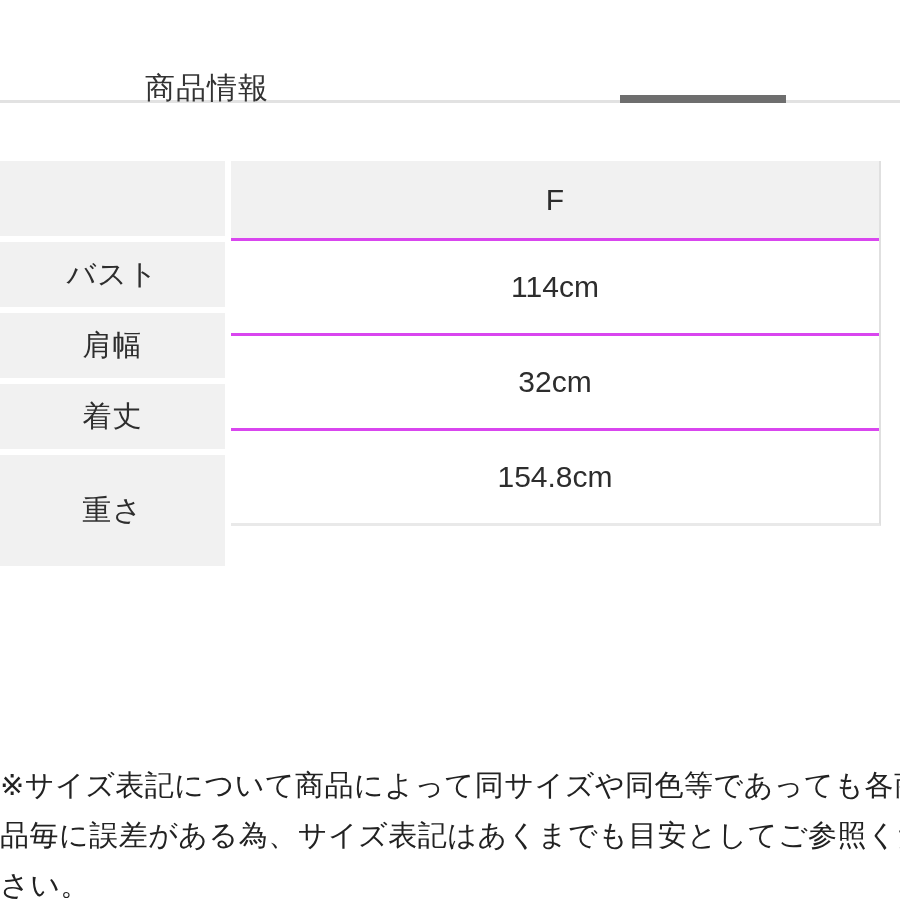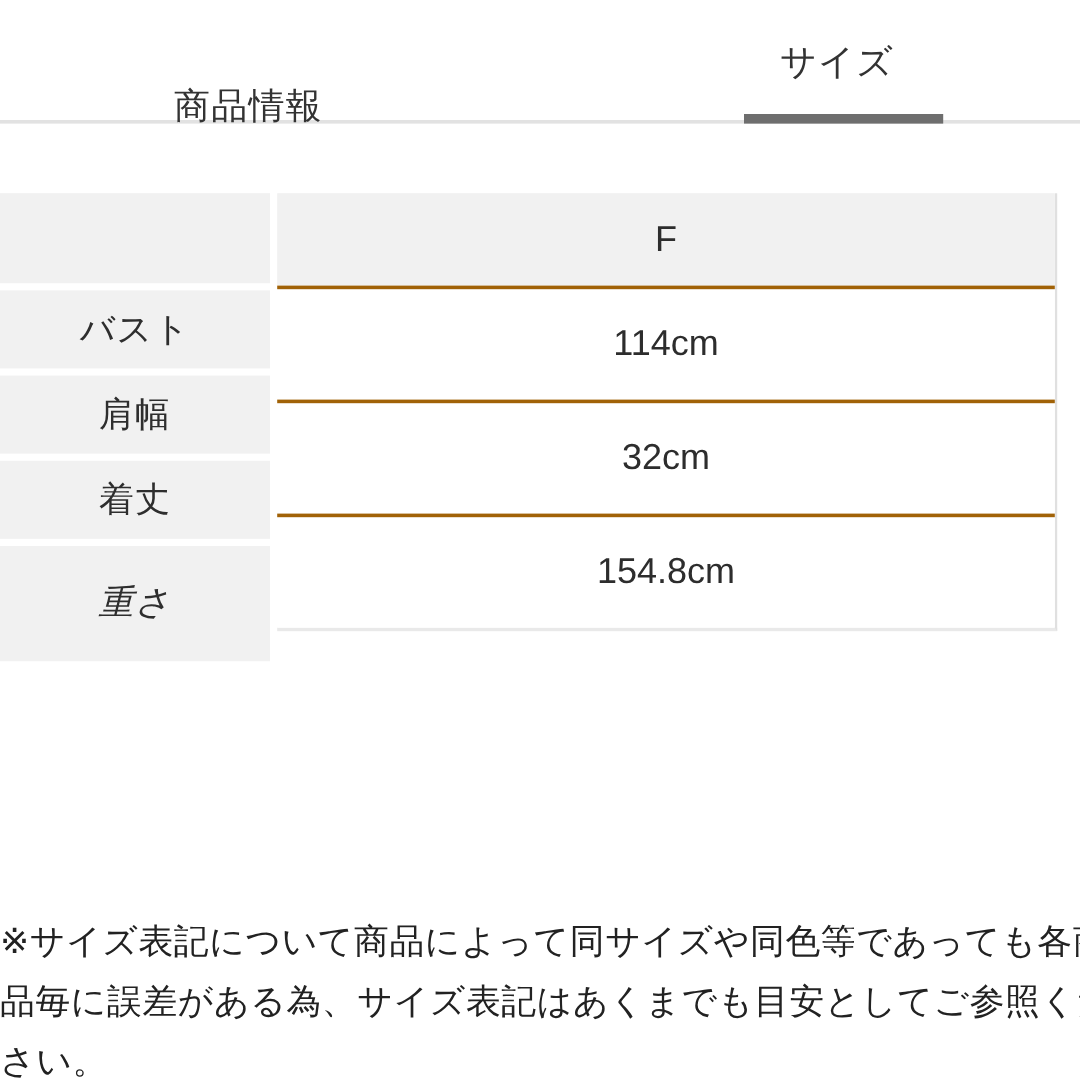--- a/index.html
+++ b/index.html
@@ -62,21 +62,21 @@
     background: #f1f1f1;
     display: flex;
     align-items: center;
     justify-content: center;
     font-size: 29px;
     letter-spacing: 1px;
     color: #2e2e2e;
   }
   .label-cell.h-head { height: 75px; }
   .label-cell.h-row  { height: 65px; }
-  .label-cell.h-last { height: 96px; font-style: italic; }
+  .label-cell.h-last { height: 111px; }
 
   .value-col {
     position: absolute;
     left: 231px; top: 161px;
     width: 648px;
     border-right: 2px solid #e0e0e0;
     border-bottom: 3px solid #e9e9e9;
     background: #ffffff;
   }
   .value-cell {
@@ -85,21 +85,21 @@
     justify-content: center;
     font-size: 30px;
     color: #2d2d2d;
   }
   .value-cell.head {
     height: 77px;
     background: #f1f1f1;
   }
   .value-cell.row {
     height: 92px;
-    border-top: 3px solid #a16207;
+    border-top: 3px solid #d946ef;
     background: #ffffff;
   }
   .value-cell.row.last { height: 91px; }
 
   
   .footnote {
     position: absolute;
     left: 0;
     top: 760px;
     width: 940px;
@@ -110,21 +110,20 @@
   }
   .footnote-line {
     white-space: nowrap;
   }
 </style>
 </head>
 <body>
 
 <div class="tabbar">
   <button class="tab tab-product">商品情報</button>
-  <button class="tab tab-size">サイズ</button>
   <div class="tab-indicator"></div>
 </div>
 
 <div class="label-col">
   <div class="label-cell h-head"></div>
   <div class="label-cell h-row">バスト</div>
   <div class="label-cell h-row">肩幅</div>
   <div class="label-cell h-row">着丈</div>
   <div class="label-cell h-last">重さ</div>
 </div>

